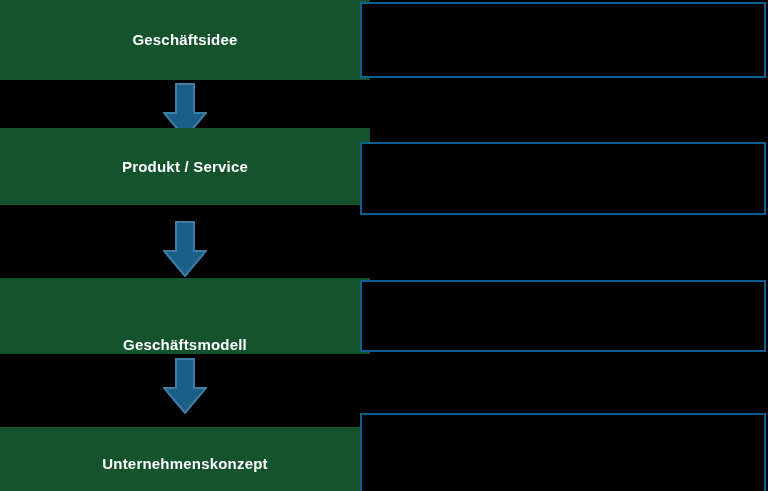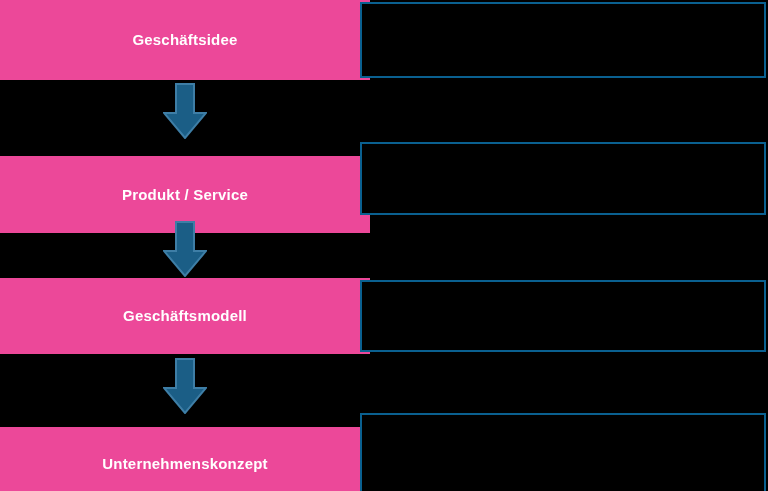--- a/index.html
+++ b/index.html
@@ -16,21 +16,21 @@
     height: 491px;
     background: #000000;
     overflow: hidden;
   }
 
   
   .stage-box {
     position: absolute;
     left: 0;
     width: 370px;
-    background: #ec4899;
+    background: #14532d;
     display: flex;
     align-items: center;
     justify-content: center;
     box-sizing: border-box;
   }
   .stage-label {
     color: #FFFFFF;
     font-weight: bold;
     font-size: 15px;
     letter-spacing: 0.2px;
@@ -77,34 +77,34 @@
   <div class="detail-box" style="left:360px; top:2px; width:406px; height:76px;">
     <div class="detail-inner"></div>
   </div>
 
   <div class="arrow" style="left:163px; top:83px;">
     <svg viewBox="0 0 44 56" preserveAspectRatio="none" aria-hidden="true">
       <polygon points="13,1 31,1 31,30 43,30 22,55 1,30 13,30" fill="#1B5E86" stroke="#3E7EA6" stroke-width="2"></polygon>
     </svg>
   </div>
 
-  <div class="stage-box" style="top:156px; height:77px;">
+  <div class="stage-box" style="top:128px; height:77px;">
     <span class="stage-label">Produkt / Service</span>
   </div>
   <div class="detail-box" style="left:360px; top:142px; width:406px; height:73px;">
     <div class="detail-inner"></div>
   </div>
 
   <div class="arrow" style="left:163px; top:221px;">
     <svg viewBox="0 0 44 56" preserveAspectRatio="none" aria-hidden="true">
       <polygon points="13,1 31,1 31,30 43,30 22,55 1,30 13,30" fill="#1B5E86" stroke="#3E7EA6" stroke-width="2"></polygon>
     </svg>
   </div>
 
-  <div class="stage-box" style="top:278px; height:76px;">
+  <div class="stage-box" style="top:278px; height:76px;align-items:flex-end;">
     <span class="stage-label">Geschäftsmodell</span>
   </div>
   <div class="detail-box" style="left:360px; top:280px; width:406px; height:72px;">
     <div class="detail-inner"></div>
   </div>
 
   <div class="arrow" style="left:163px; top:358px;">
     <svg viewBox="0 0 44 56" preserveAspectRatio="none" aria-hidden="true">
       <polygon points="13,1 31,1 31,30 43,30 22,55 1,30 13,30" fill="#1B5E86" stroke="#3E7EA6" stroke-width="2"></polygon>
     </svg>

